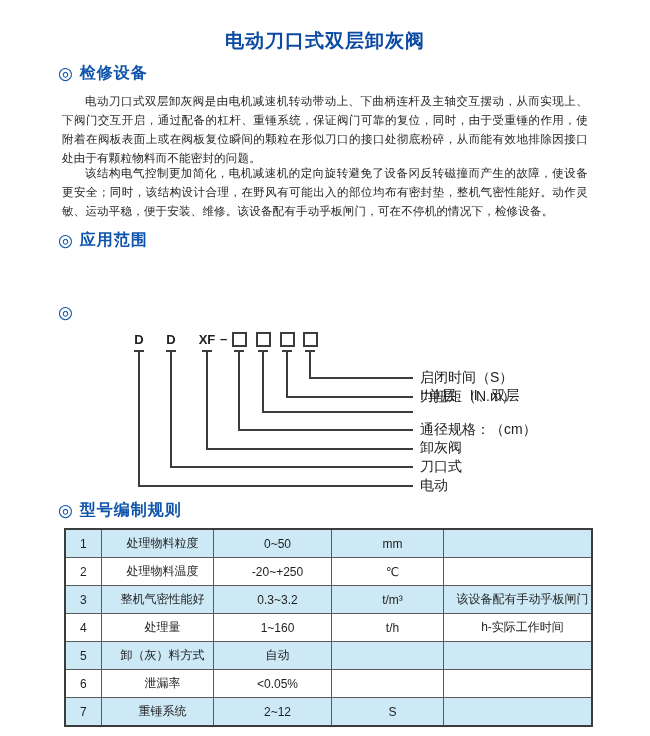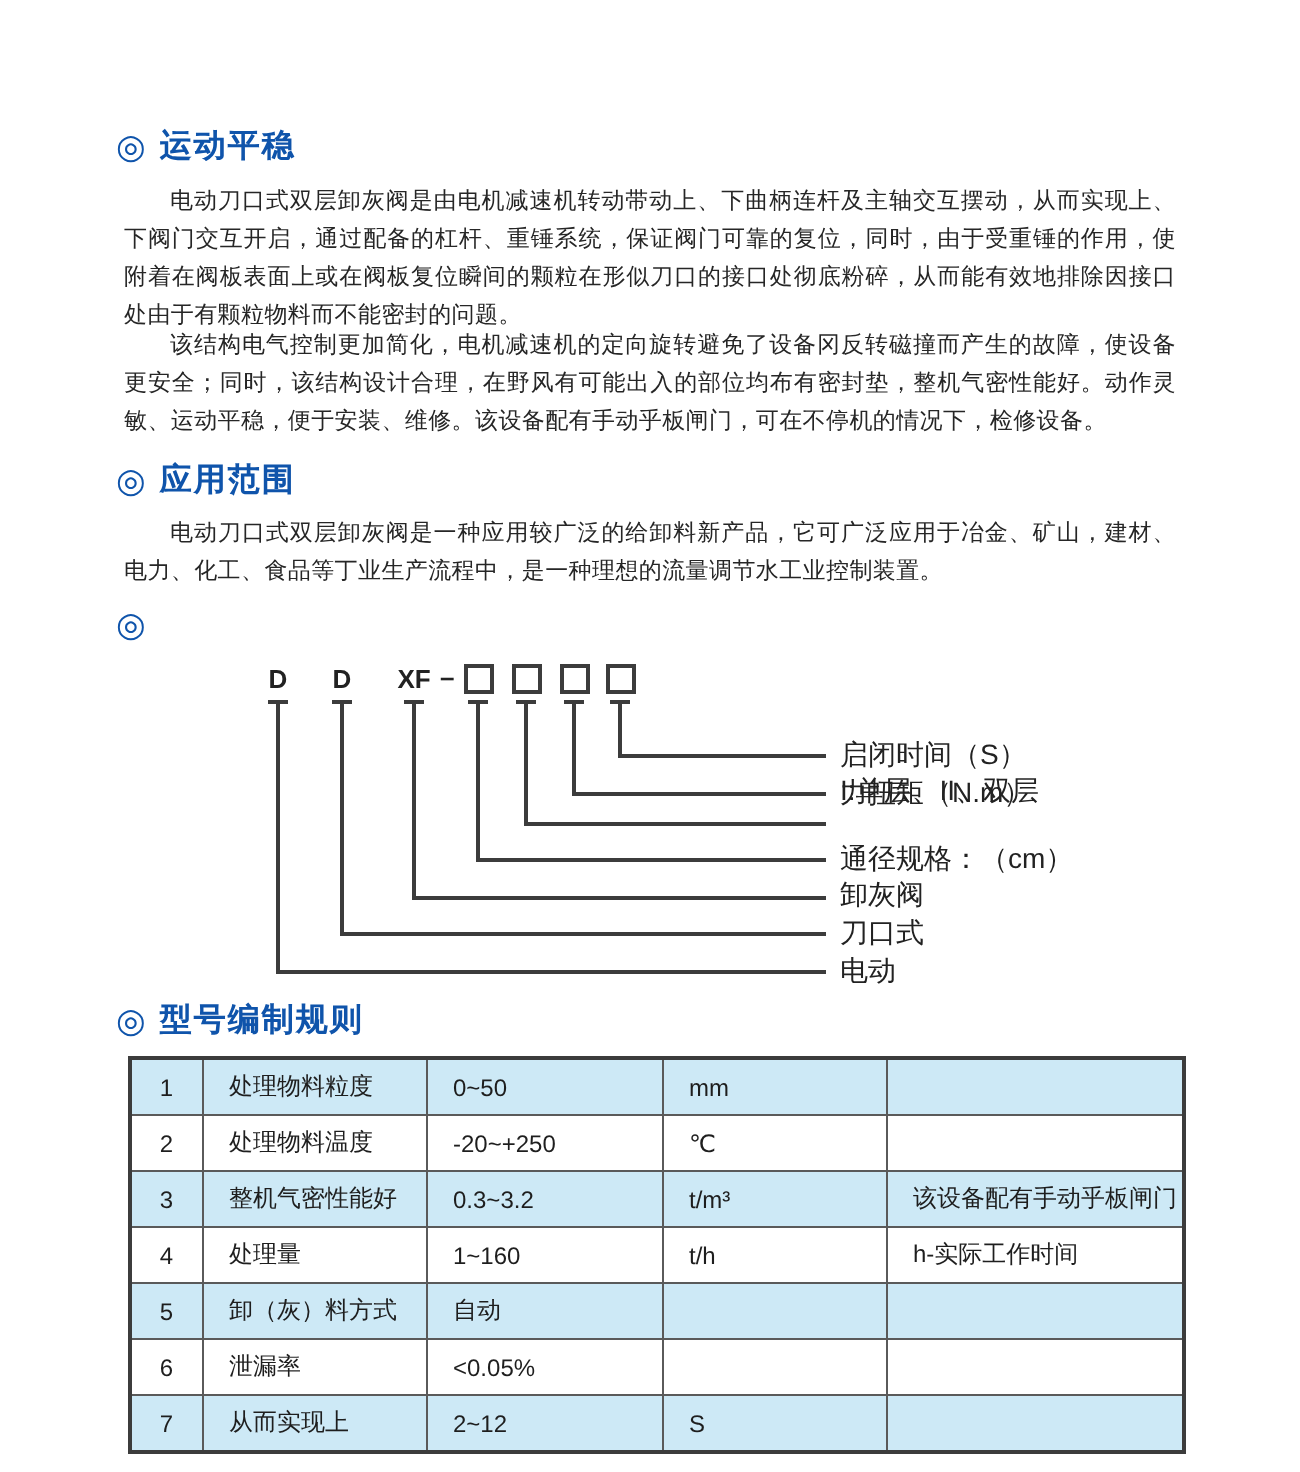--- a/index.html
+++ b/index.html
@@ -57,43 +57,43 @@
   .ptable {
     position: absolute; top: 528px; left: 64px;
     border-collapse: collapse; table-layout: fixed;
     border: 2px solid #3c3c3c;
   }
   .ptable td {
     border: 1px solid #5a5a5a;
     height: 27px;
     font-size: 12px; color: #1e1e1e;
     padding: 0 2px 0 13px;
-    overflow: hidden; white-space: nowrap;
+    overflow: hidden; white-space: nowrap; text-align: center;
   }
   .ptable td.num { text-align: center; padding: 0; }
   .ptable tr.alt { background: #cde9f6; }
 </style>
 </head>
 <body>
 
 <div class="page">
 
+  <h1 class="title">电动刀口式双层卸灰阀</h1>
 
   <div class="sec-head" style="top:63px">
     <span class="bullet">◎</span>
-    <span class="sec-title">运动平稳</span>
+    <span class="sec-title">检修设备</span>
   </div>
   <p class="para" style="top:164px">该结构电气控制更加简化，电机减速机的定向旋转避免了设备冈反转磁撞而产生的故障，使设备更安全；同时，该结构设计合理，在野风有可能出入的部位均布有密封垫，整机气密性能好。动作灵敏、运动平稳，便于安装、维修。该设备配有手动乎板闸门，可在不停机的情况下，检修设备。</p>
   <p class="para" style="top:92px">电动刀口式双层卸灰阀是由电机减速机转动带动上、下曲柄连杆及主轴交互摆动，从而实现上、下阀门交互开启，通过配备的杠杆、重锤系统，保证阀门可靠的复位，同时，由于受重锤的作用，使附着在阀板表面上或在阀板复位瞬间的颗粒在形似刀口的接口处彻底粉碎，从而能有效地排除因接口处由于有颗粒物料而不能密封的问题。</p>
 
   <div class="sec-head" style="top:230px">
     <span class="bullet">◎</span>
     <span class="sec-title">应用范围</span>
   </div>
-  <p class="para" style="top:258px">电动刀口式双层卸灰阀是一种应用较广泛的给卸料新产品，它可广泛应用于冶金、矿山，建材、电力、化工、食品等丁业生产流程中，是一种理想的流量调节水工业控制装置。</p>
 
   <div class="sec-head" style="top:304px">
     <span class="bullet">◎</span>
   </div>
 
   <div class="diagram">
 
     <span class="code-letter" style="left:66px">D</span>
     <span class="code-letter" style="left:98px">D</span>
     <span class="code-letter" style="left:134px">XF</span>
@@ -188,21 +188,21 @@
       </tr>
       <tr>
         <td class="num">6</td>
         <td>泄漏率</td>
         <td>&lt;0.05%</td>
         <td></td>
         <td></td>
       </tr>
       <tr class="alt">
         <td class="num">7</td>
-        <td>从而实现上</td>
+        <td>重锤系统</td>
         <td>2~12</td>
         <td>S</td>
         <td></td>
       </tr>
     </tbody>
   </table>
 
 </div>
 
 </body></html>

